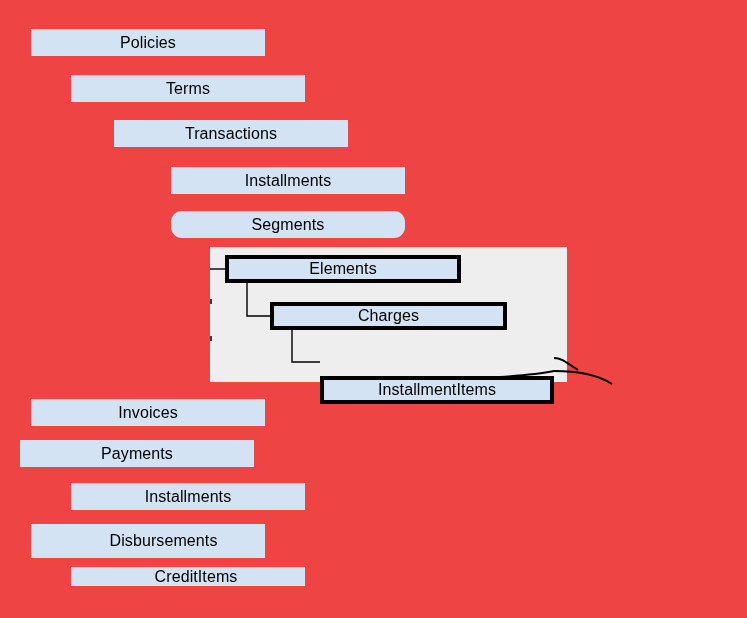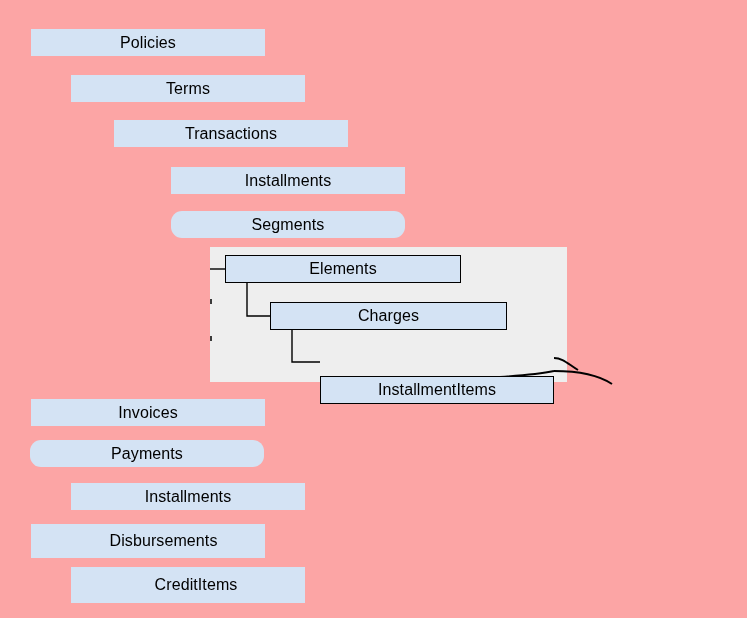--- a/index.html
+++ b/index.html
@@ -29,21 +29,21 @@
     font-size: 16px;
     line-height: 1;
     display: flex;
     align-items: center;
     justify-content: center;
     text-align: center;
     letter-spacing: 0.1px;
     white-space: nowrap;
   }
   .node.bordered {
-    border: 1px solid #a16207;
+    border: 4px solid #a16207;
   }
   .node.plain {
     border: none;
   }
   .edges {
     position: absolute;
     left: 0;
     top: 0;
     width: 747px;
     height: 618px;
@@ -62,21 +62,21 @@
   .tick {
     position: absolute;
     background: #3a3a3a;
     width: 2px;
     height: 5px;
   }
 </style>
 </head>
 <body>
 
-<div id="canvas" style="width: 747px; height: 618px; background: #fca5a5;">
+<div id="canvas" style="width: 747px; height: 618px; background: #ef4444;">
 
   <div class="group-panel" id="group-panel" style="left: 210px; top: 247px; width: 357px; height: 135px; background: rgb(238, 238, 238);"></div>
 
   <svg class="edges" id="edge-layer" viewBox="0 0 747 618">
 
     <path class="edge-line" d="M 210 269 L 225 269" stroke="#000000"></path>
 
     <path class="edge-line" d="M 247 283 L 247 316 L 270 316" stroke="#000000"></path>
 
     <path class="edge-line" d="M 292 330 L 292 362 L 320 362" stroke="#000000"></path>
@@ -93,19 +93,19 @@
   <div id="node-layer">
       <div class="node plain" style="left: 31px; top: 29px; width: 234px; height: 27px; background: rgb(212, 227, 244); color: rgb(0, 0, 0);">Policies</div>
       <div class="node plain" style="left: 71px; top: 75px; width: 234px; height: 27px; background: rgb(212, 227, 244); color: rgb(0, 0, 0); text-align: center;">Terms</div>
       <div class="node plain" style="left: 114px; top: 120px; width: 234px; height: 27px; background: rgb(212, 227, 244); color: rgb(0, 0, 0);">Transactions</div>
       <div class="node plain" style="left: 171px; top: 167px; width: 234px; height: 27px; background: rgb(212, 227, 244); color: rgb(0, 0, 0);">Installments</div>
       <div class="node plain" style="left: 171px; top: 211px; width: 234px; height: 27px; background: rgb(212, 227, 244); color: rgb(0, 0, 0); border-radius: 11px;">Segments</div>
       <div class="node bordered" style="left: 225px; top: 255px; width: 236px; height: 28px; background: rgb(212, 227, 244); color: rgb(0, 0, 0); border-color: rgb(0, 0, 0);">Elements</div>
       <div class="node bordered" style="left: 270px; top: 302px; width: 237px; height: 28px; background: rgb(212, 227, 244); color: rgb(0, 0, 0); border-color: rgb(0, 0, 0);">Charges</div>
       <div class="node bordered" style="left: 320px; top: 348px; width: 234px; height: 28px; background: rgb(212, 227, 244); color: rgb(0, 0, 0); border-color: rgb(0, 0, 0); margin-top: 28px;">InstallmentItems</div>
       <div class="node plain" style="left: 31px; top: 399px; width: 234px; height: 27px; background: rgb(212, 227, 244); color: rgb(0, 0, 0);">Invoices</div>
-      <div class="node plain" style="left: 30px; top: 440px; width: 234px; height: 27px; background: rgb(212, 227, 244); color: rgb(0, 0, 0); border-radius: 11px;">Payments</div>
+      <div class="node plain" style="left: 20px; top: 440px; width: 234px; height: 27px; background: rgb(212, 227, 244); color: rgb(0, 0, 0);">Payments</div>
       <div class="node plain" style="left: 71px; top: 483px; width: 234px; height: 27px; background: rgb(212, 227, 244); color: rgb(0, 0, 0);">Installments</div>
       <div class="node plain" style="left: 31px; top: 524px; width: 234px; height: 34px; background: rgb(212, 227, 244); color: rgb(0, 0, 0); padding-left: 31px;">Disbursements</div>
-      <div class="node plain" style="left: 71px; top: 567px; width: 234px; height: 36px; background: rgb(212, 227, 244); color: rgb(0, 0, 0); padding-left: 16px;">CreditItems</div>
+      <div class="node plain" style="left: 71px; top: 567px; width: 234px; height: 19px; background: rgb(212, 227, 244); color: rgb(0, 0, 0); padding-left: 16px;">CreditItems</div>
     </div>
 
 </div>
 
 </body></html>

